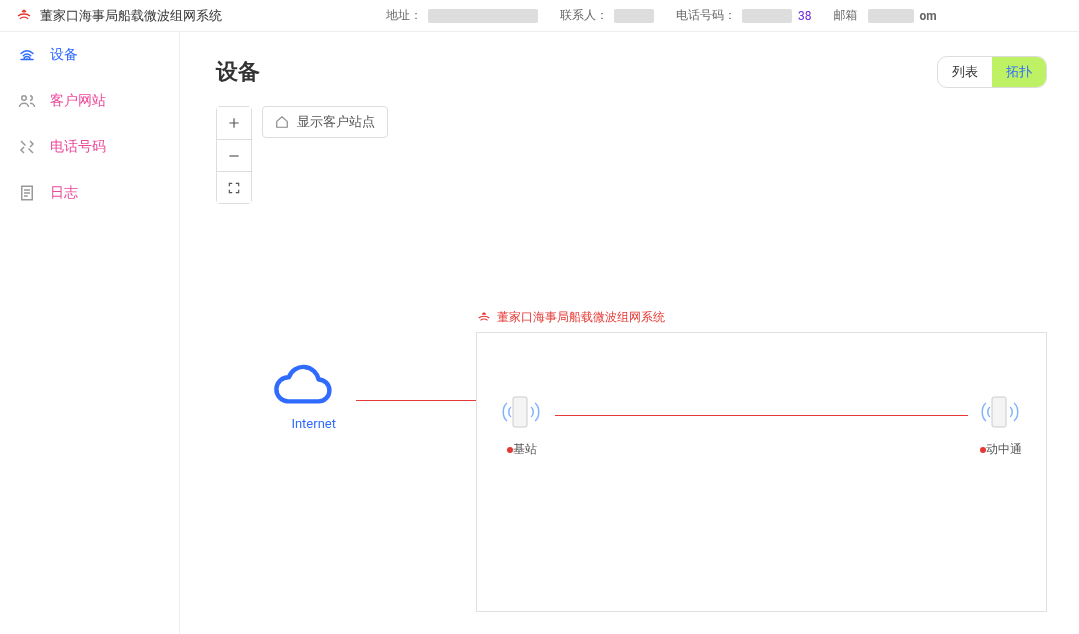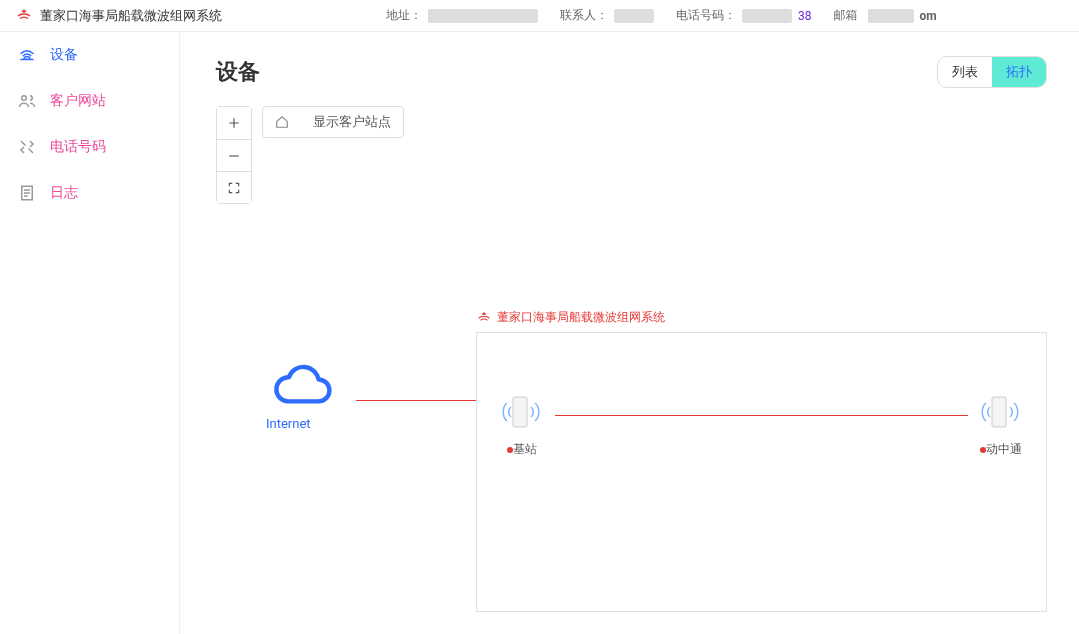--- a/index.html
+++ b/index.html
@@ -12,28 +12,28 @@
     .layout { display: flex; height: calc(100vh - 32px); }
     .sidebar { width: 180px; border-right: 1px solid #eee; }
     .sidebar-item { display: flex; align-items: center; gap: 14px; height: 46px; padding: 0 18px; font-size: 14px; color: #ec4899; cursor: pointer; }
     .sidebar-item.active { color: #2f6bff; }
     .sidebar-item .icon { width: 18px; height: 18px; display: flex; align-items: center; justify-content: center; }
     .main { flex: 1; padding: 24px 32px 0 36px; position: relative; }
     .page-header { display: flex; align-items: center; justify-content: space-between; margin-bottom: 18px; }
     .page-title { font-size: 22px; font-weight: 700; color: #333; }
     .view-toggle { display: flex; border: 1px solid #ddd; border-radius: 10px; overflow: hidden; }
     .view-toggle .opt { padding: 6px 14px; font-size: 13px; color: #333; cursor: pointer; }
-    .view-toggle .opt.active { background: #5eead4; color: #2f6bff; }
+    .view-toggle .opt.active { background: #bef264; color: #2f6bff; }
     .toolbar { display: flex; gap: 10px; }
     .zoom-col { display: flex; flex-direction: column; border: 1px solid #ddd; border-radius: 4px; background: #fff; }
     .zoom-col button { width: 34px; height: 32px; border: none; background: #fff; cursor: pointer; font-size: 16px; color: #555; display:flex; align-items:center; justify-content:center; }
     .zoom-col button + button { border-top: 1px solid #ddd; }
-    .site-btn { height: 32px; display: flex; align-items: center; gap: 24px; padding: 0 12px; border: 1px solid #ddd; border-radius: 4px; background: #fff; font-size: 13px; color: #555; cursor: pointer; }
+    .site-btn { height: 32px; display: flex; align-items: center; gap: 8px; padding: 0 12px; border: 1px solid #ddd; border-radius: 4px; background: #fff; font-size: 13px; color: #555; cursor: pointer; }
     .topo-canvas { position: absolute; left: 36px; right: 32px; top: 260px; height: 320px; }
-    .cloud-block { position: absolute; left: 50px; top: 70px; text-align: left; }
+    .cloud-block { position: absolute; left: 50px; top: 70px; text-align: right; }
     .cloud-label { margin-top: 6px; font-size: 13px; color: #2f6bff; }
     .line1 { position: absolute; left: 140px; top: 108px; width: 120px; height: 1px; background: #e53935; }
     .node-box { position: absolute; left: 260px; right: 0; top: 40px; bottom: 0; border: 1px solid #e0e0e0; background: #fff; }
     .node-box-title { position: absolute; top: -24px; left: 0; display: flex; align-items: center; gap: 6px; color: #e53935; font-size: 12px; }
     .device { position: absolute; top: 60px; text-align: center; }
     .device.dev-a { left: 24px; }
     .device.dev-b { right: 24px; }
     .dev-icon { width: 42px; height: 40px; margin: 0 auto 8px; position: relative; display:flex; align-items:center; justify-content:center; }
     .dev-label { font-size: 12px; color: #555; display: flex; align-items: center; justify-content: center; }
     .dev-label .dot { width: 6px; height: 6px; background: #e53935; border-radius: 50%; display: inline-block; }

